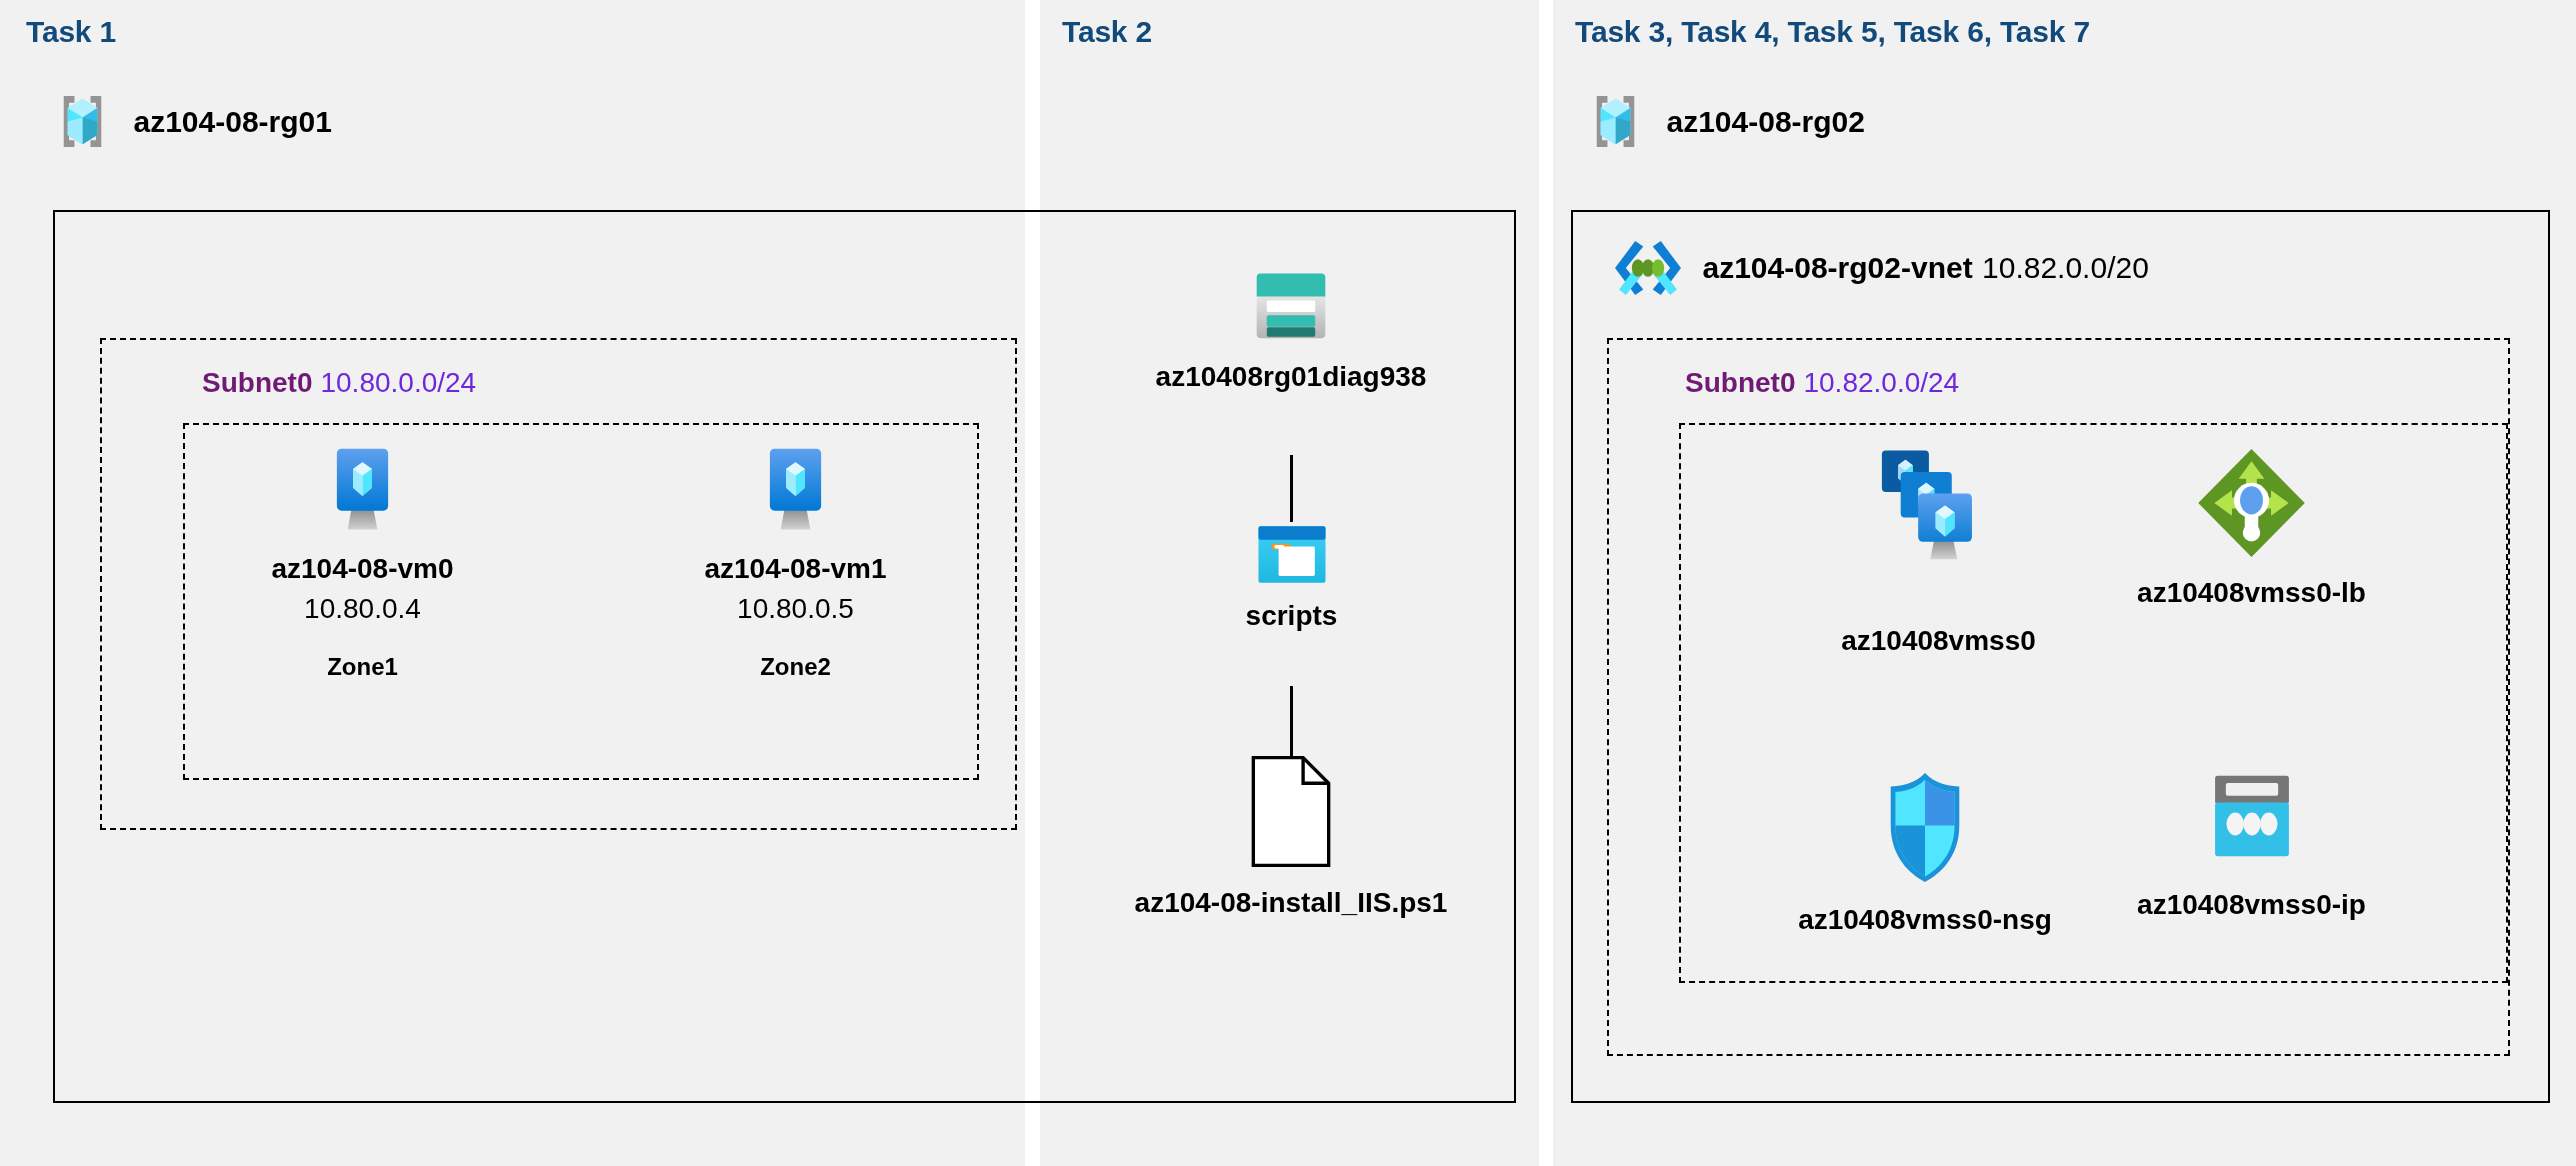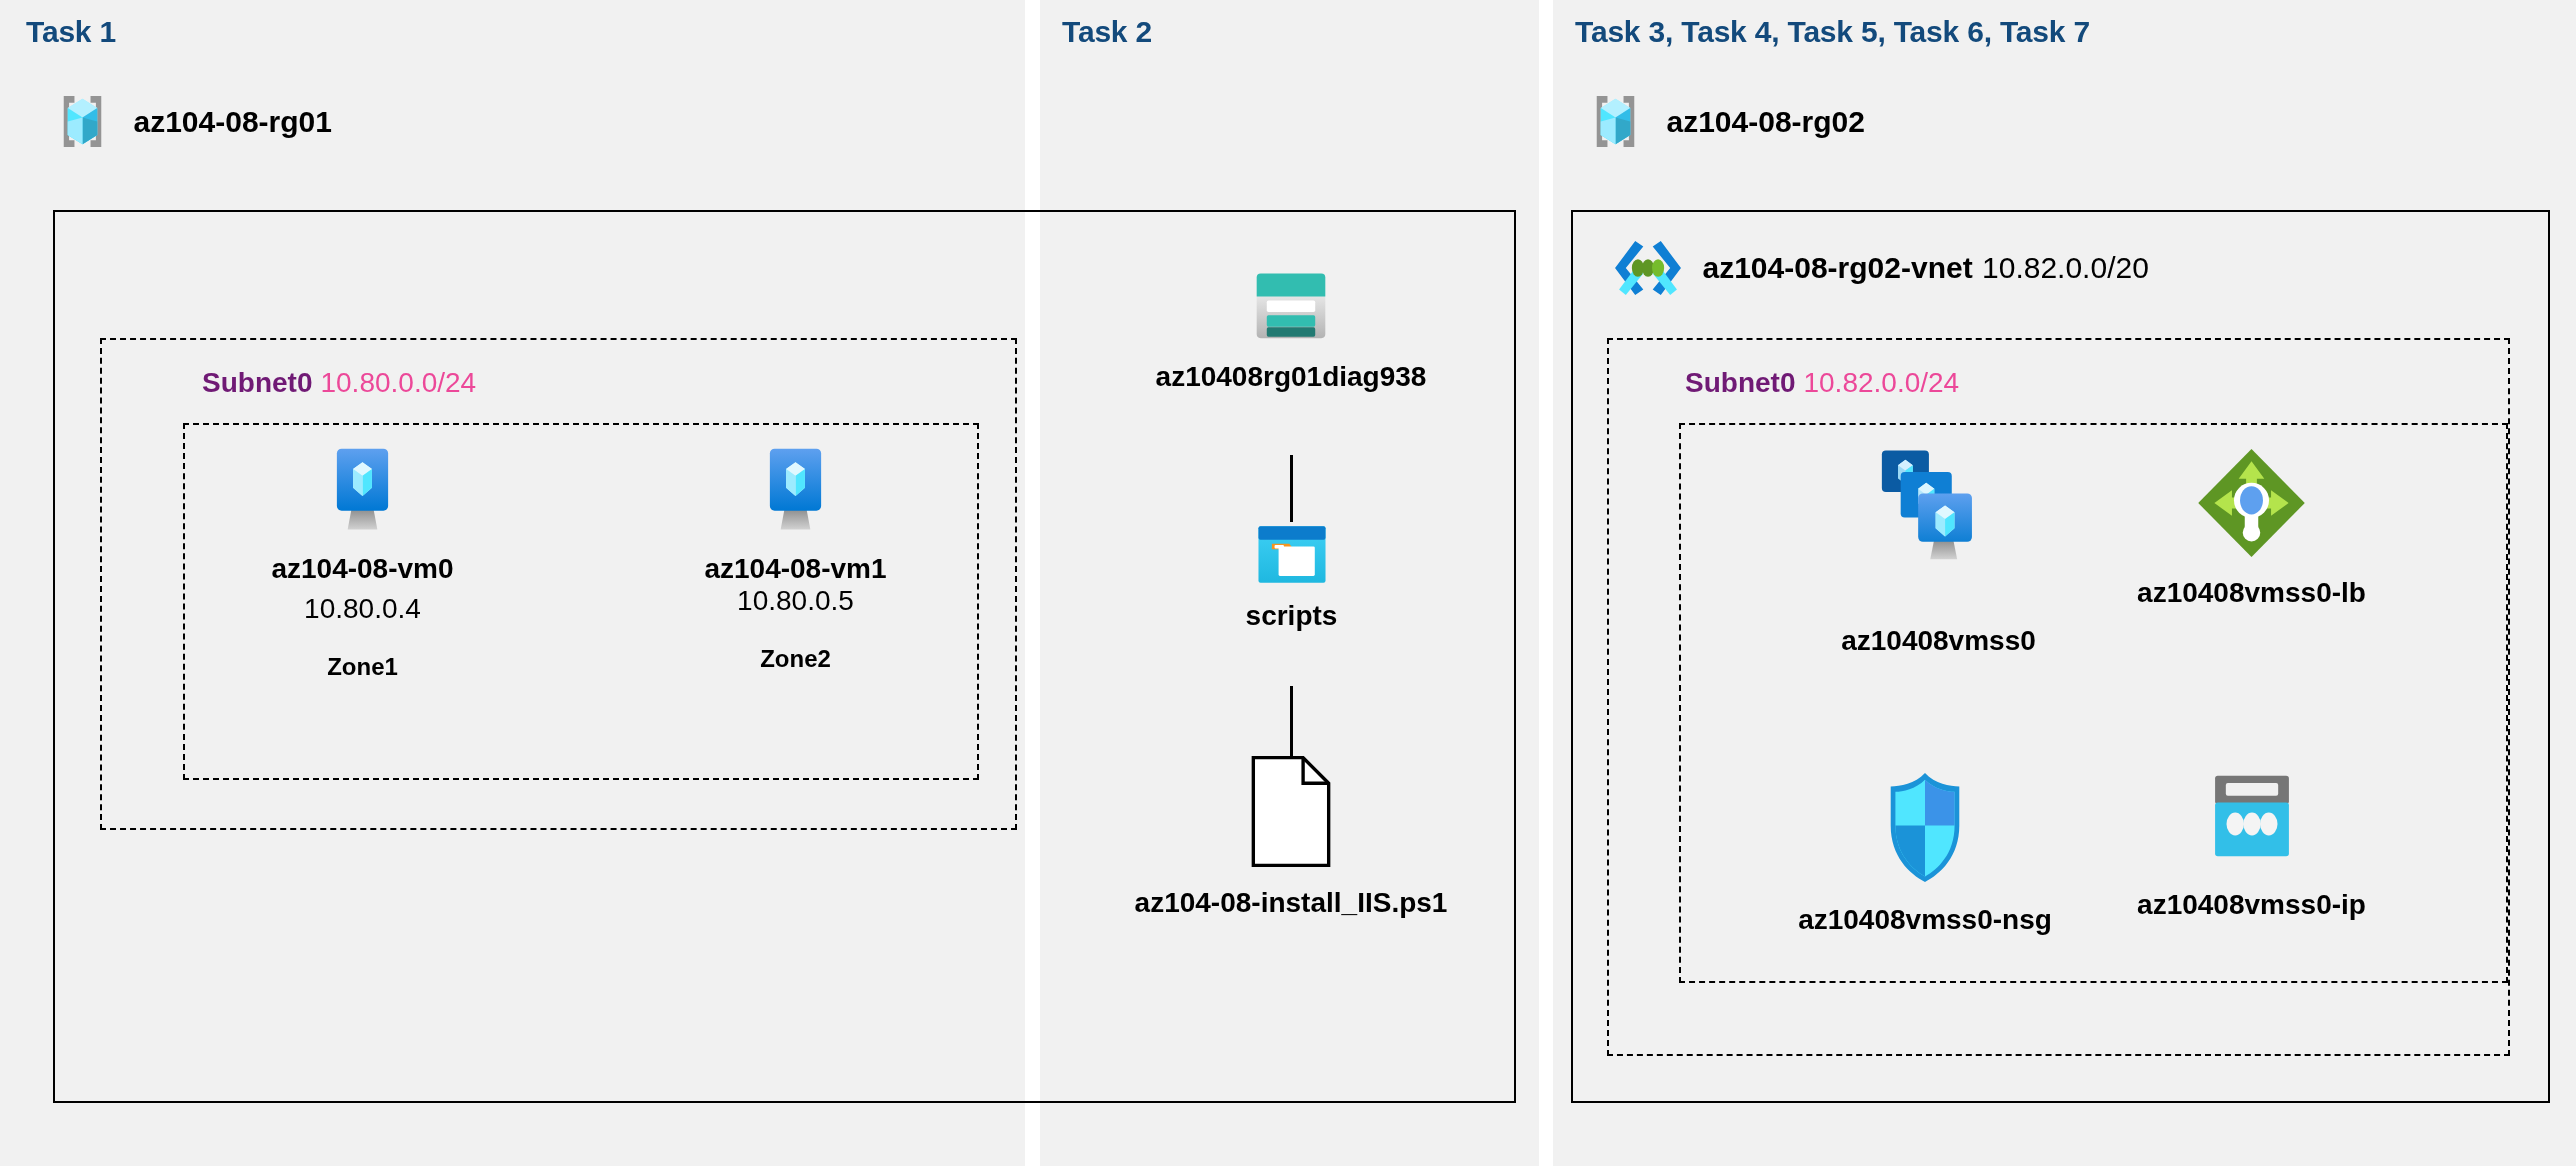--- a/index.html
+++ b/index.html
@@ -38,21 +38,21 @@
     border: 2.7px dashed #000;
     background: transparent;
   }
 
   .vnet-row { position: absolute; display: flex; align-items: center; gap: 17.5px; white-space: nowrap; }
   .vnet-name { font-size: 30px; font-weight: bold; color: #000; }
   .vnet-cidr { font-size: 30px; font-weight: normal; color: #000; margin-left: 9.4px; }
 
   .subnet-row { position: absolute; white-space: nowrap; }
   .subnet-name { font-size: 28px; font-weight: bold; color: #701a75; }
-  .subnet-cidr { font-size: 28px; font-weight: normal; color: #ec4899; margin-left: 8px; }
+  .subnet-cidr { font-size: 28px; font-weight: normal; color: #6d28d9; margin-left: 8px; }
 
   
   .node { position: absolute; display: flex; flex-direction: column; align-items: center; }
   .node-label { font-size: 28px; font-weight: bold; color: #000; white-space: nowrap; text-align: center; }
   .node-sub { font-size: 28px; font-weight: normal; color: #000; white-space: nowrap; text-align: center; }
   .node-zone { font-size: 24px; font-weight: bold; color: #000; white-space: nowrap; text-align: center; }
 
   .connector { position: absolute; width: 2.7px; background: #000; }
 
   svg { display: block; }
@@ -134,21 +134,21 @@
           </defs>
         <path d="M44 92 L76 92 L82 124 L38 124 Z" fill="url(#stand1)"></path>
         <rect x="22" y="4" width="76" height="92" rx="7" fill="url(#vmg1)"></rect>
         <polygon points="60,24 74,34 74,62 60,74 46,62 46,34" fill="#c3f1ff"></polygon>
         <polygon points="60,24 74,34 60,44 46,34" fill="#e0f8ff"></polygon>
         <polygon points="60,44 74,34 74,62 60,74" fill="#50e6ff"></polygon>
         <polygon points="60,44 60,74 46,62 46,34" fill="#9cebff"></polygon>
       </svg>
     </span>
     <div class="node-label" style="margin-top:17.5px;">az104-08-vm1</div>
-    <div class="node-sub" style="margin-top:0;">10.80.0.5</div>
+    <div class="node-sub" style="margin-top:8px;">10.80.0.5</div>
     <div class="node-zone" style="margin-top:28px;">Zone2</div>
   </div>
 
   <div class="panel" style="left:1040px; top:0px; width:499px; height:1166px;"></div>
 
   <div class="task-label" style="left:1062px; top:15px;">Task 2</div>
 
   <div class="node" style="left:1193px; top:268px; width:196px;justify-content:flex-end;">
     <span>
       <svg width="74" height="73" viewBox="0 0 110 108">

